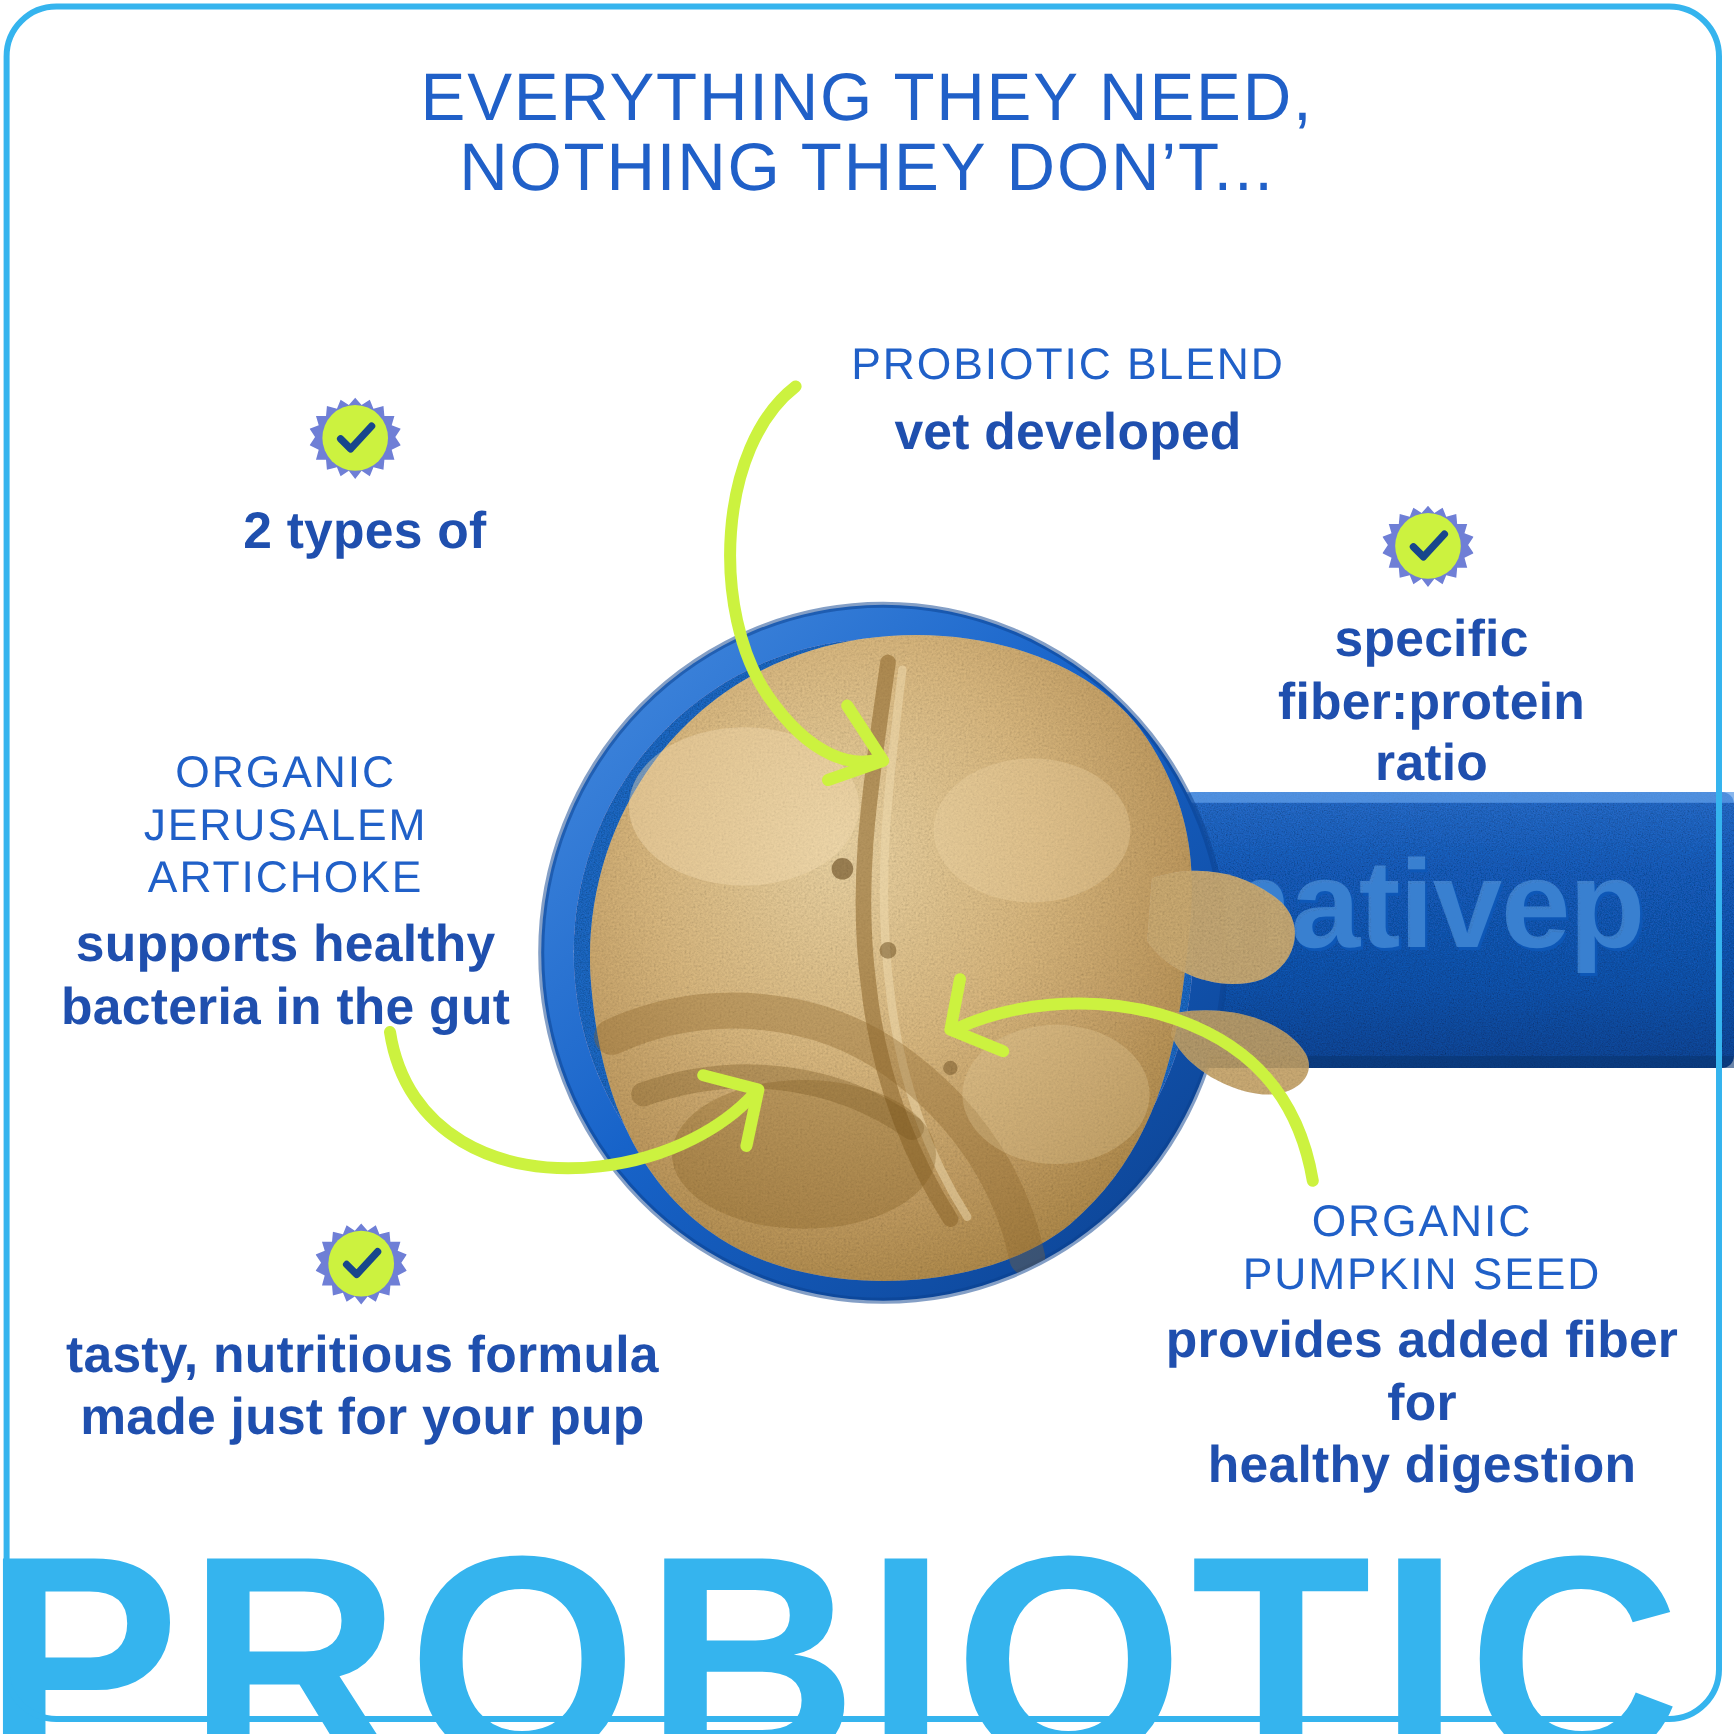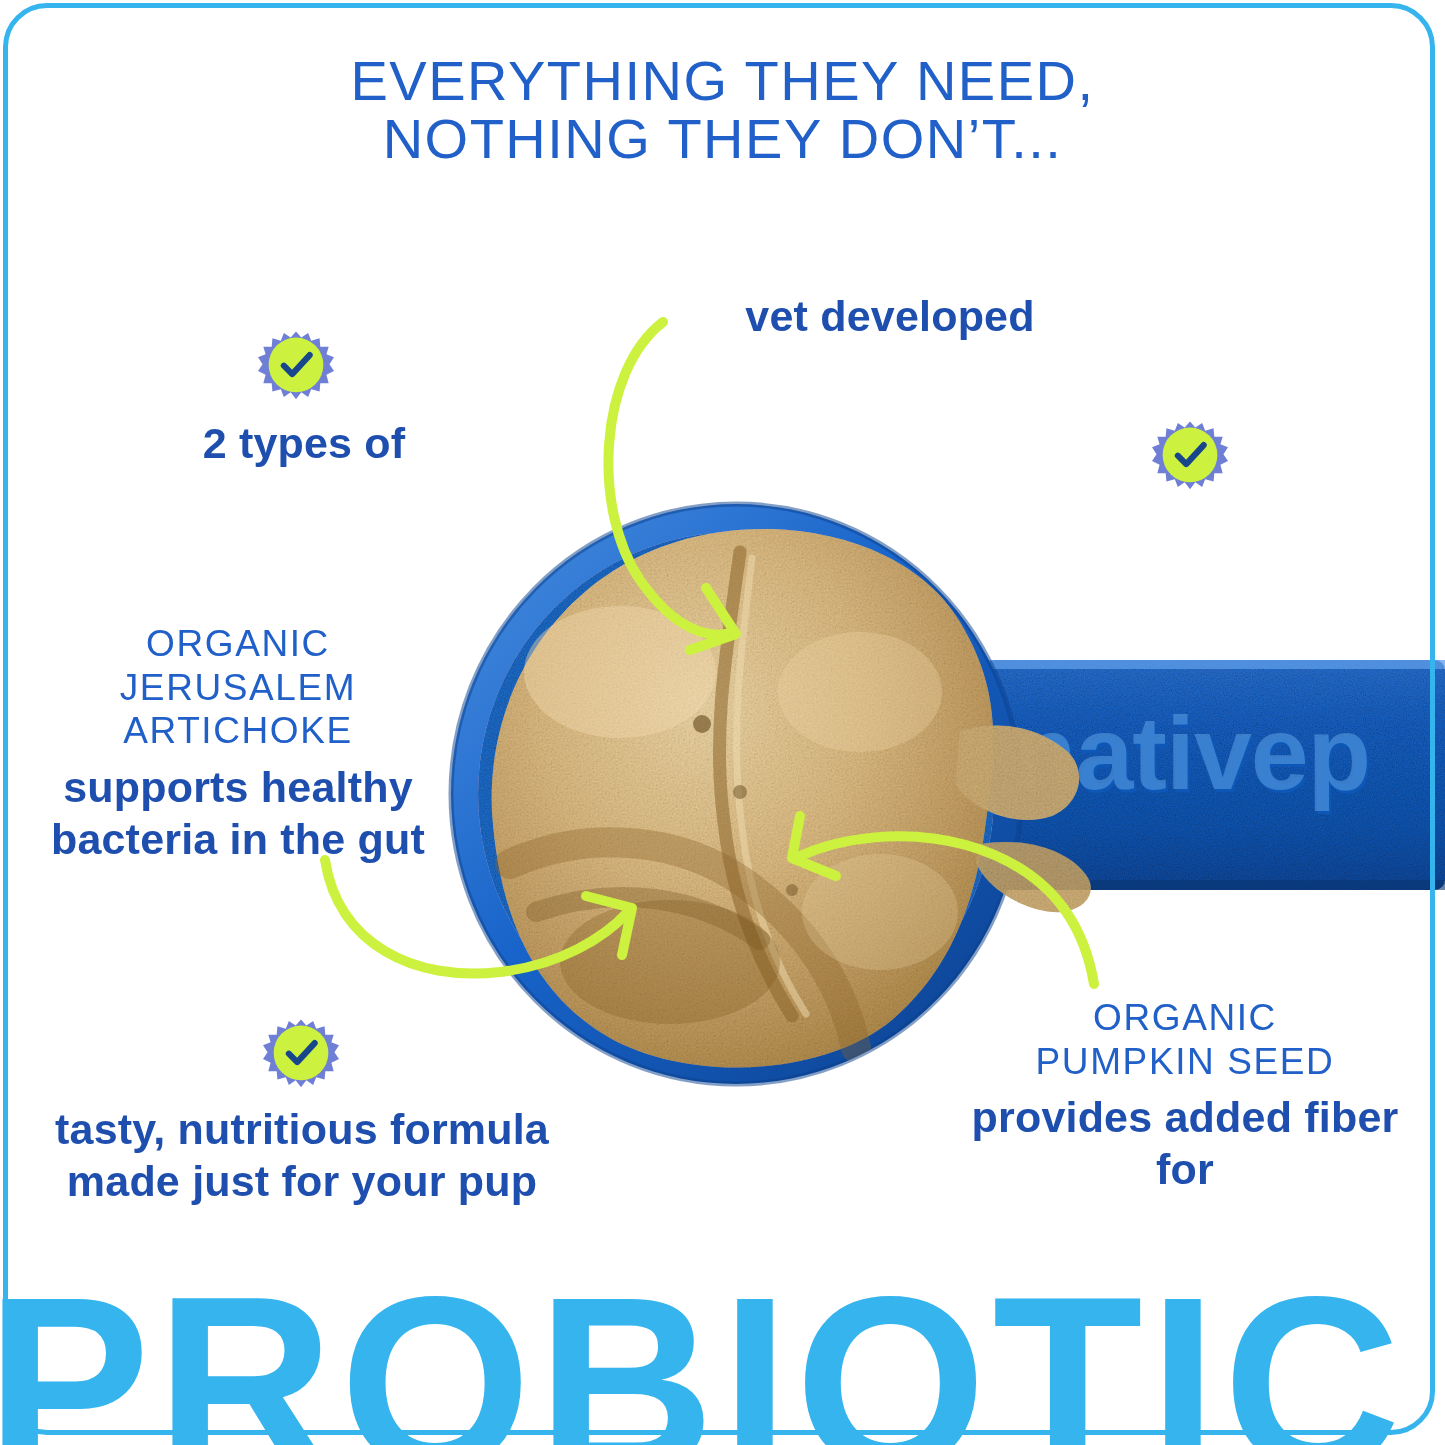--- a/index.html
+++ b/index.html
@@ -234,48 +234,55 @@
     <div class="body">2 types of</div>
   </div>
 
   <div class="badge" style="left:1152px; top:420px;">
     <svg viewBox="0 0 100 100" xmlns="http://www.w3.org/2000/svg">
       <path d="M50 2 L57 10 L66 4 L70 14 L81 11 L82 22 L93 22 L90 32 L100 36 L94 45 L100 54 L90 59 L93 70 L82 70 L81 81 L70 78 L66 88 L57 82 L50 91 L43 82 L34 88 L30 78 L19 81 L18 70 L7 70 L10 59 L0 54 L6 45 L0 36 L10 32 L7 22 L18 22 L19 11 L30 14 L34 4 L43 10 Z" fill="#6f7fd6"></path>
       <circle cx="50" cy="46" r="36" fill="#ccf23f"></circle>
       <path d="M34 47 L45 58 L68 33" fill="none" stroke="#17468c" stroke-width="8" stroke-linecap="round" stroke-linejoin="round"></path>
     </svg>
   </div>
+  <div class="label-block" style="left:1000px; top:508px; width:386px;">
+    <div class="body">specific</div>
+    <div class="body">fiber:protein</div>
+    <div class="body">ratio</div>
+  </div>
 
   <div class="badge" style="left:263px; top:1018px;">
     <svg viewBox="0 0 100 100" xmlns="http://www.w3.org/2000/svg">
       <path d="M50 2 L57 10 L66 4 L70 14 L81 11 L82 22 L93 22 L90 32 L100 36 L94 45 L100 54 L90 59 L93 70 L82 70 L81 81 L70 78 L66 88 L57 82 L50 91 L43 82 L34 88 L30 78 L19 81 L18 70 L7 70 L10 59 L0 54 L6 45 L0 36 L10 32 L7 22 L18 22 L19 11 L30 14 L34 4 L43 10 Z" fill="#6f7fd6"></path>
       <circle cx="50" cy="46" r="36" fill="#ccf23f"></circle>
       <path d="M34 47 L45 58 L68 33" fill="none" stroke="#17468c" stroke-width="8" stroke-linecap="round" stroke-linejoin="round"></path>
     </svg>
   </div>
   <div class="label-block" style="left:52px; top:1104px; width:500px;">
     <div class="body">tasty, nutritious formula</div>
     <div class="body">made just for your pup</div>
   </div>
 
   <div class="label-block" style="left:620px; top:282px; width:540px;">
+    <div class="cap">PROBIOTIC BLEND</div>
     <div class="body spaced">vet developed</div>
   </div>
 
   <div class="label-block" style="left:28px; top:622px; width:420px;">
     <div class="cap">ORGANIC</div>
     <div class="cap">JERUSALEM</div>
     <div class="cap">ARTICHOKE</div>
     <div class="body spaced">supports healthy</div>
     <div class="body">bacteria in the gut</div>
   </div>
 
   <div class="label-block" style="left:940px; top:996px; width:490px;">
     <div class="cap">ORGANIC</div>
     <div class="cap">PUMPKIN SEED</div>
     <div class="body spaced">provides added fiber for</div>
+    <div class="body">healthy digestion</div>
   </div>
 
   <div id="wordmark">PROBIOTIC</div>
 
   <div id="frame"></div>
 
 </div>
 
 </body></html>

